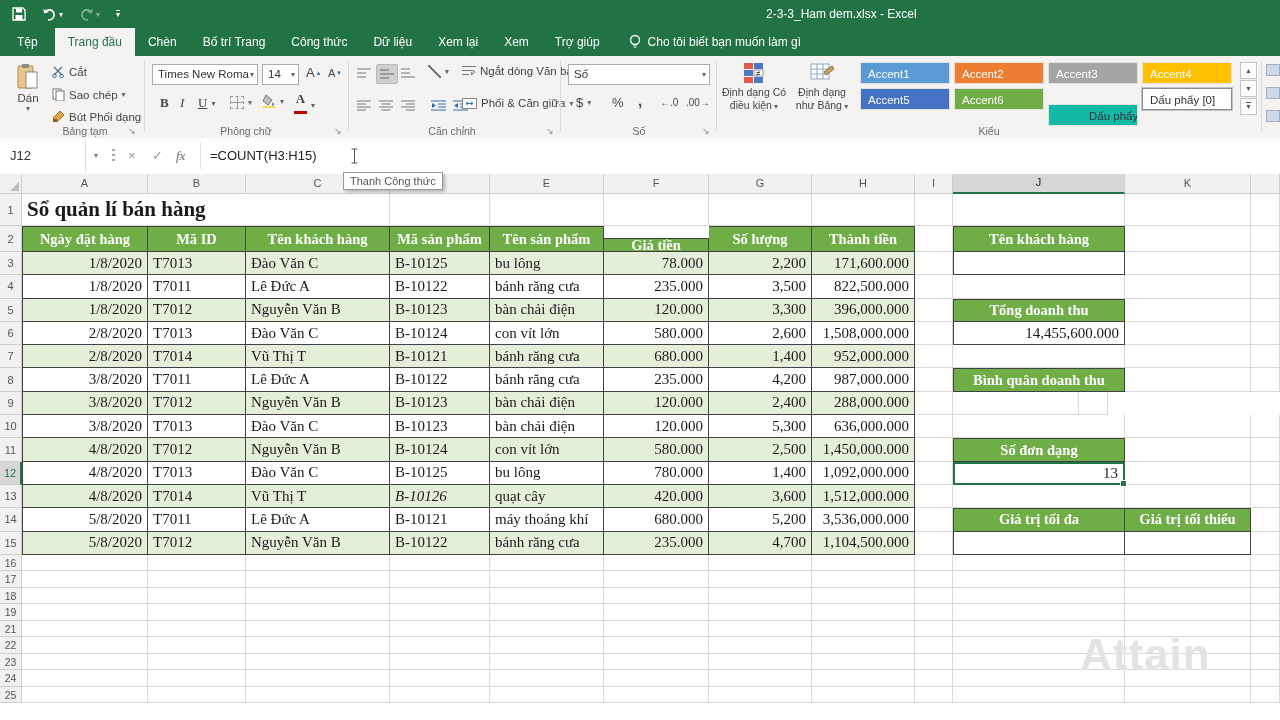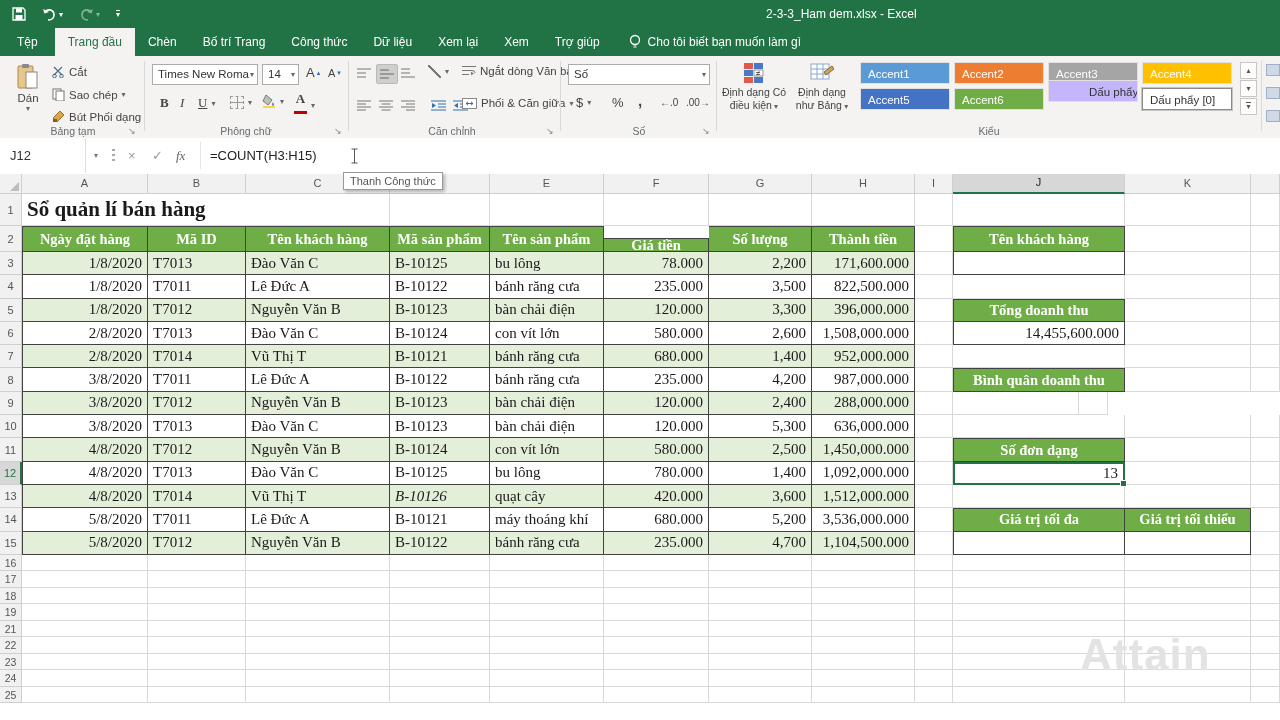--- a/index.html
+++ b/index.html
@@ -173,21 +173,21 @@
       <span>Sao chép</span>
       <span style="font-size:8px;color:#666">▾</span>
     </div>
     <div class="rbtn" style="left:52px;top:54px">
       <svg width="13" height="13" viewBox="0 0 13 13">
           <path d="M1 8 L8 1 L12 5 L5 12 Z" fill="#d9a44a" stroke="#9c7430"></path>
           <rect x="1" y="9" width="4" height="3" fill="#8a5a20"></rect>
         </svg>
       <span>Bút Phối dạng</span>
     </div>
-    <div class="glabel" style="left:4px;width:138px">Bảng tạm</div>
+    <div class="glabel" style="left:16px;width:138px">Bảng tạm</div>
     <span class="launcher" style="left:128px">↘</span>
     <div class="gdiv" style="left:144px"></div>
 
     <div class="combo" style="left:152px;top:8px;width:106px">
       <span>Times New Roma</span><span class="car">▾</span>
     </div>
     <div class="combo" style="left:262px;top:8px;width:37px">
       <span>14</span><span class="car">▾</span>
     </div>
     <div class="rbtn" style="left:306px;top:9px;font-size:13px;color:#444">A<span style="font-size:7px;color:#2f6fb5;margin-left:-2px;vertical-align:top">▴</span></div>
@@ -332,21 +332,21 @@
         </svg>
       <span>Định dạng như Bảng</span><span style="font-size:8px;color:#666"> ▾</span>
     </div>
     <div id="style-gallery">
         <div class="sw" style="left: 860px; top: 6px; background: rgb(91, 155, 213); color: rgb(255, 255, 255);">Accent1</div>
         <div class="sw" style="left: 954px; top: 6px; background: rgb(237, 125, 49); color: rgb(255, 255, 255);">Accent2</div>
         <div class="sw" style="left: 1048px; top: 6px; background: rgb(165, 165, 165); color: rgb(255, 255, 255);">Accent3</div>
         <div class="sw" style="left: 1142px; top: 6px; background: rgb(255, 192, 0); color: rgb(255, 255, 255);">Accent4</div>
         <div class="sw" style="left: 860px; top: 32px; background: rgb(68, 114, 196); color: rgb(255, 255, 255);">Accent5</div>
         <div class="sw" style="left: 954px; top: 32px; background: rgb(112, 173, 71); color: rgb(255, 255, 255);">Accent6</div>
-        <div class="sw" style="left: 1048px; top: 24px; background: #c4b5fd; color: rgb(51, 51, 51); padding-left: 40px;">Dấu phẩy</div>
+        <div class="sw" style="left: 1048px; top: 48px; background: #14b8a6; color: rgb(51, 51, 51); padding-left: 40px;">Dấu phẩy</div>
         <div class="sw selswatch" style="left: 1142px; top: 32px; background: rgb(255, 255, 255); color: rgb(51, 51, 51);">Dấu phẩy [0]</div>
       </div>
     <div class="gsb" style="top:6px">▴</div>
     <div class="gsb" style="top:24px">▾</div>
     <div class="gsb" style="top:42px"><span class="morebar" style="color:#555;border-top-color:#555">▾</span></div>
     <div class="glabel" style="left:720px;width:538px">Kiểu</div>
     <div class="gdiv" style="left:1261px"></div>
     <div class="sliver" style="top:8px"></div>
     <div class="sliver" style="top:31px"></div>
     <div class="sliver" style="top:54px"></div>

